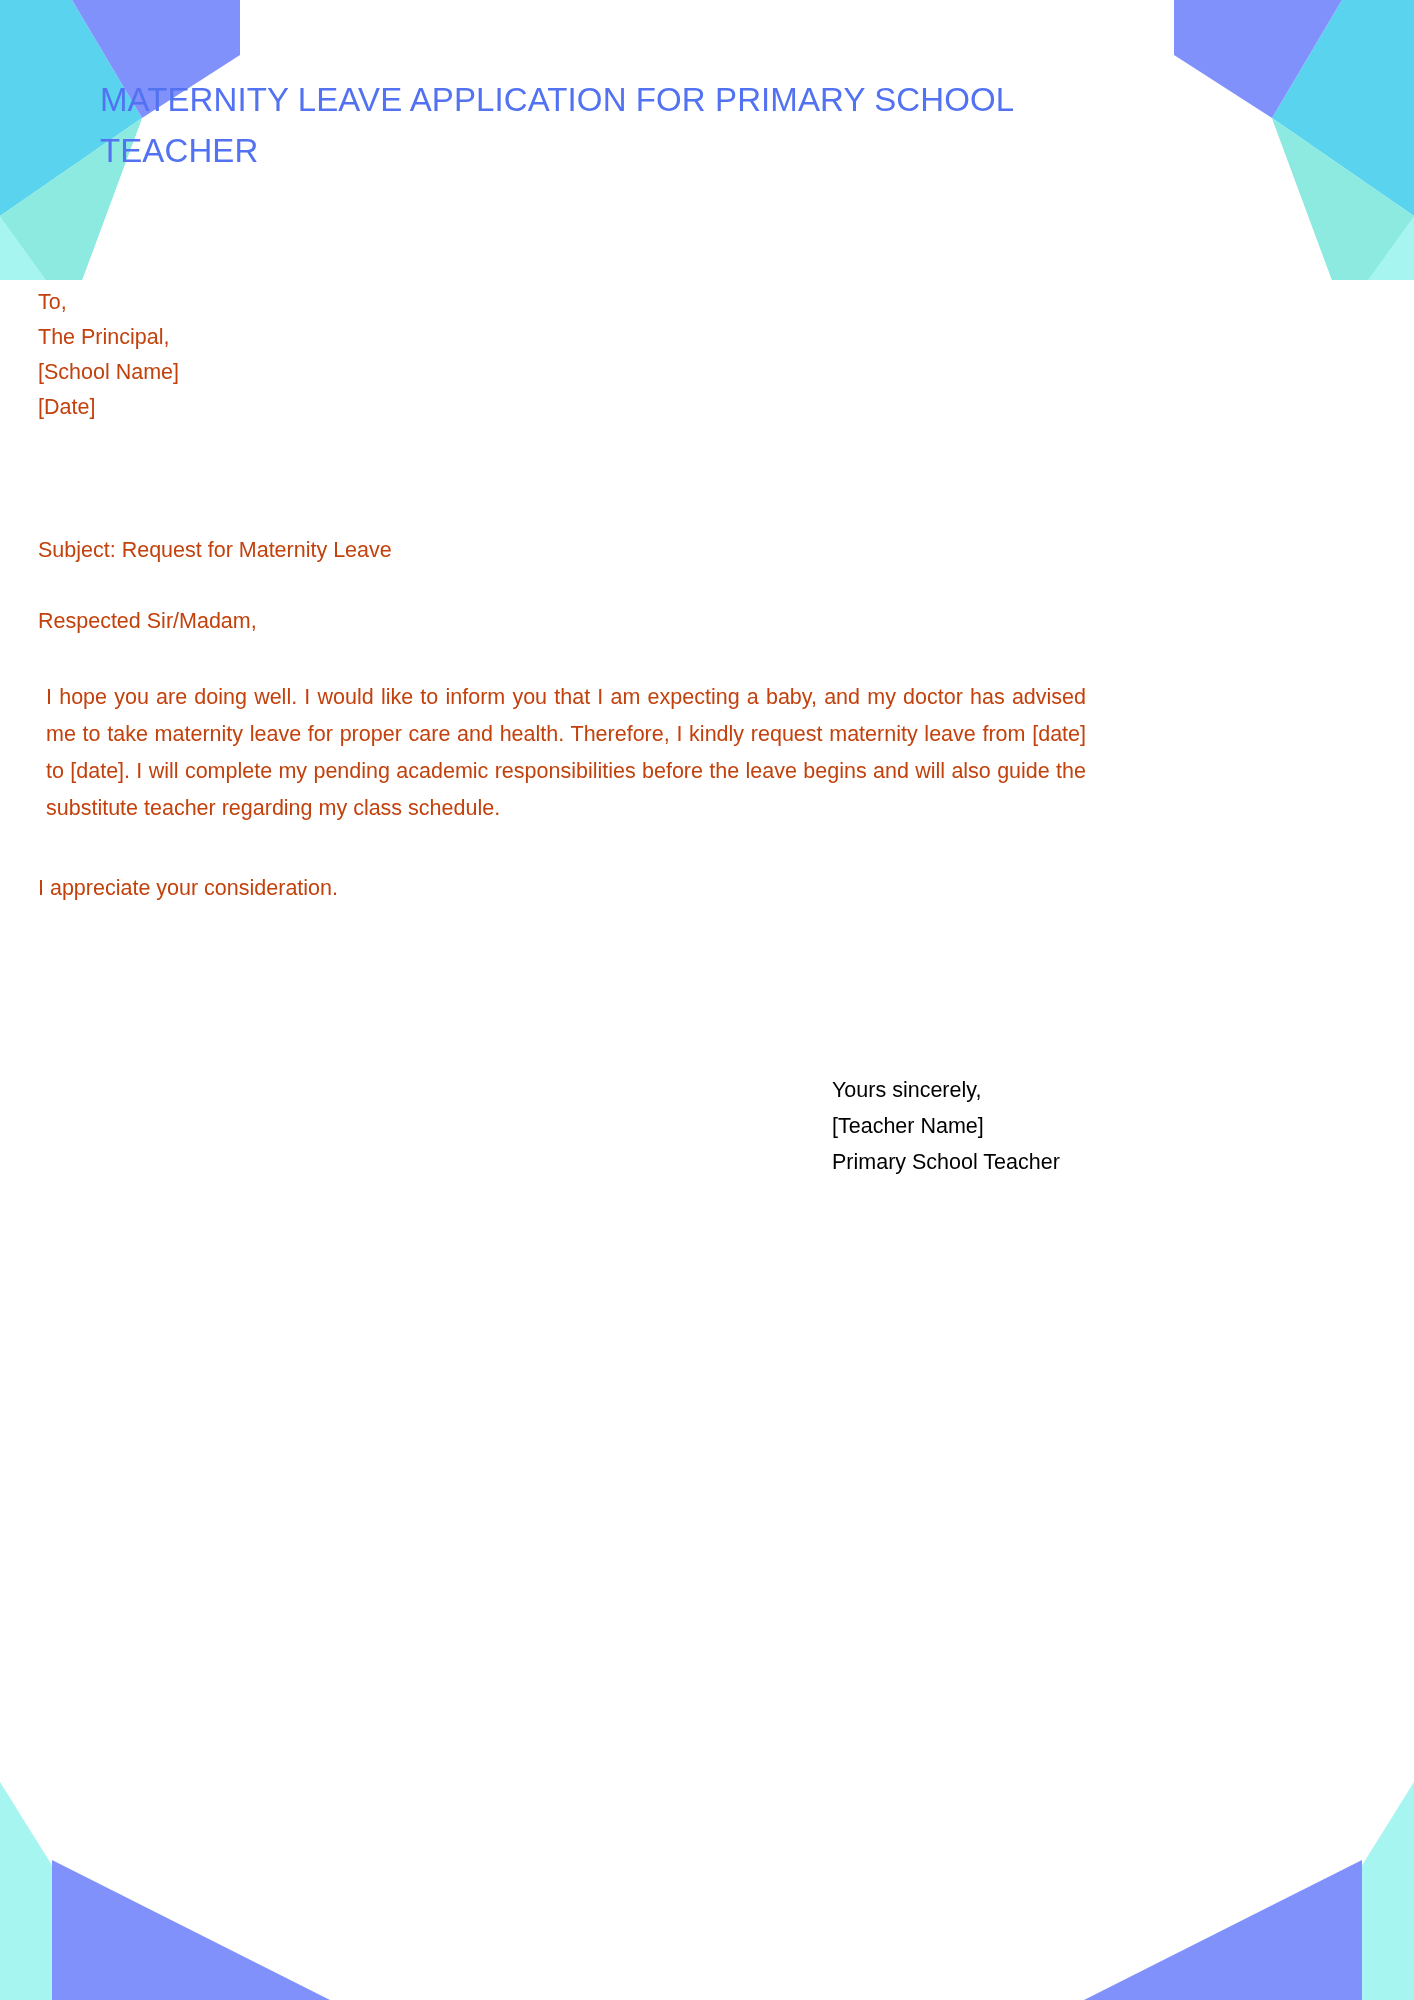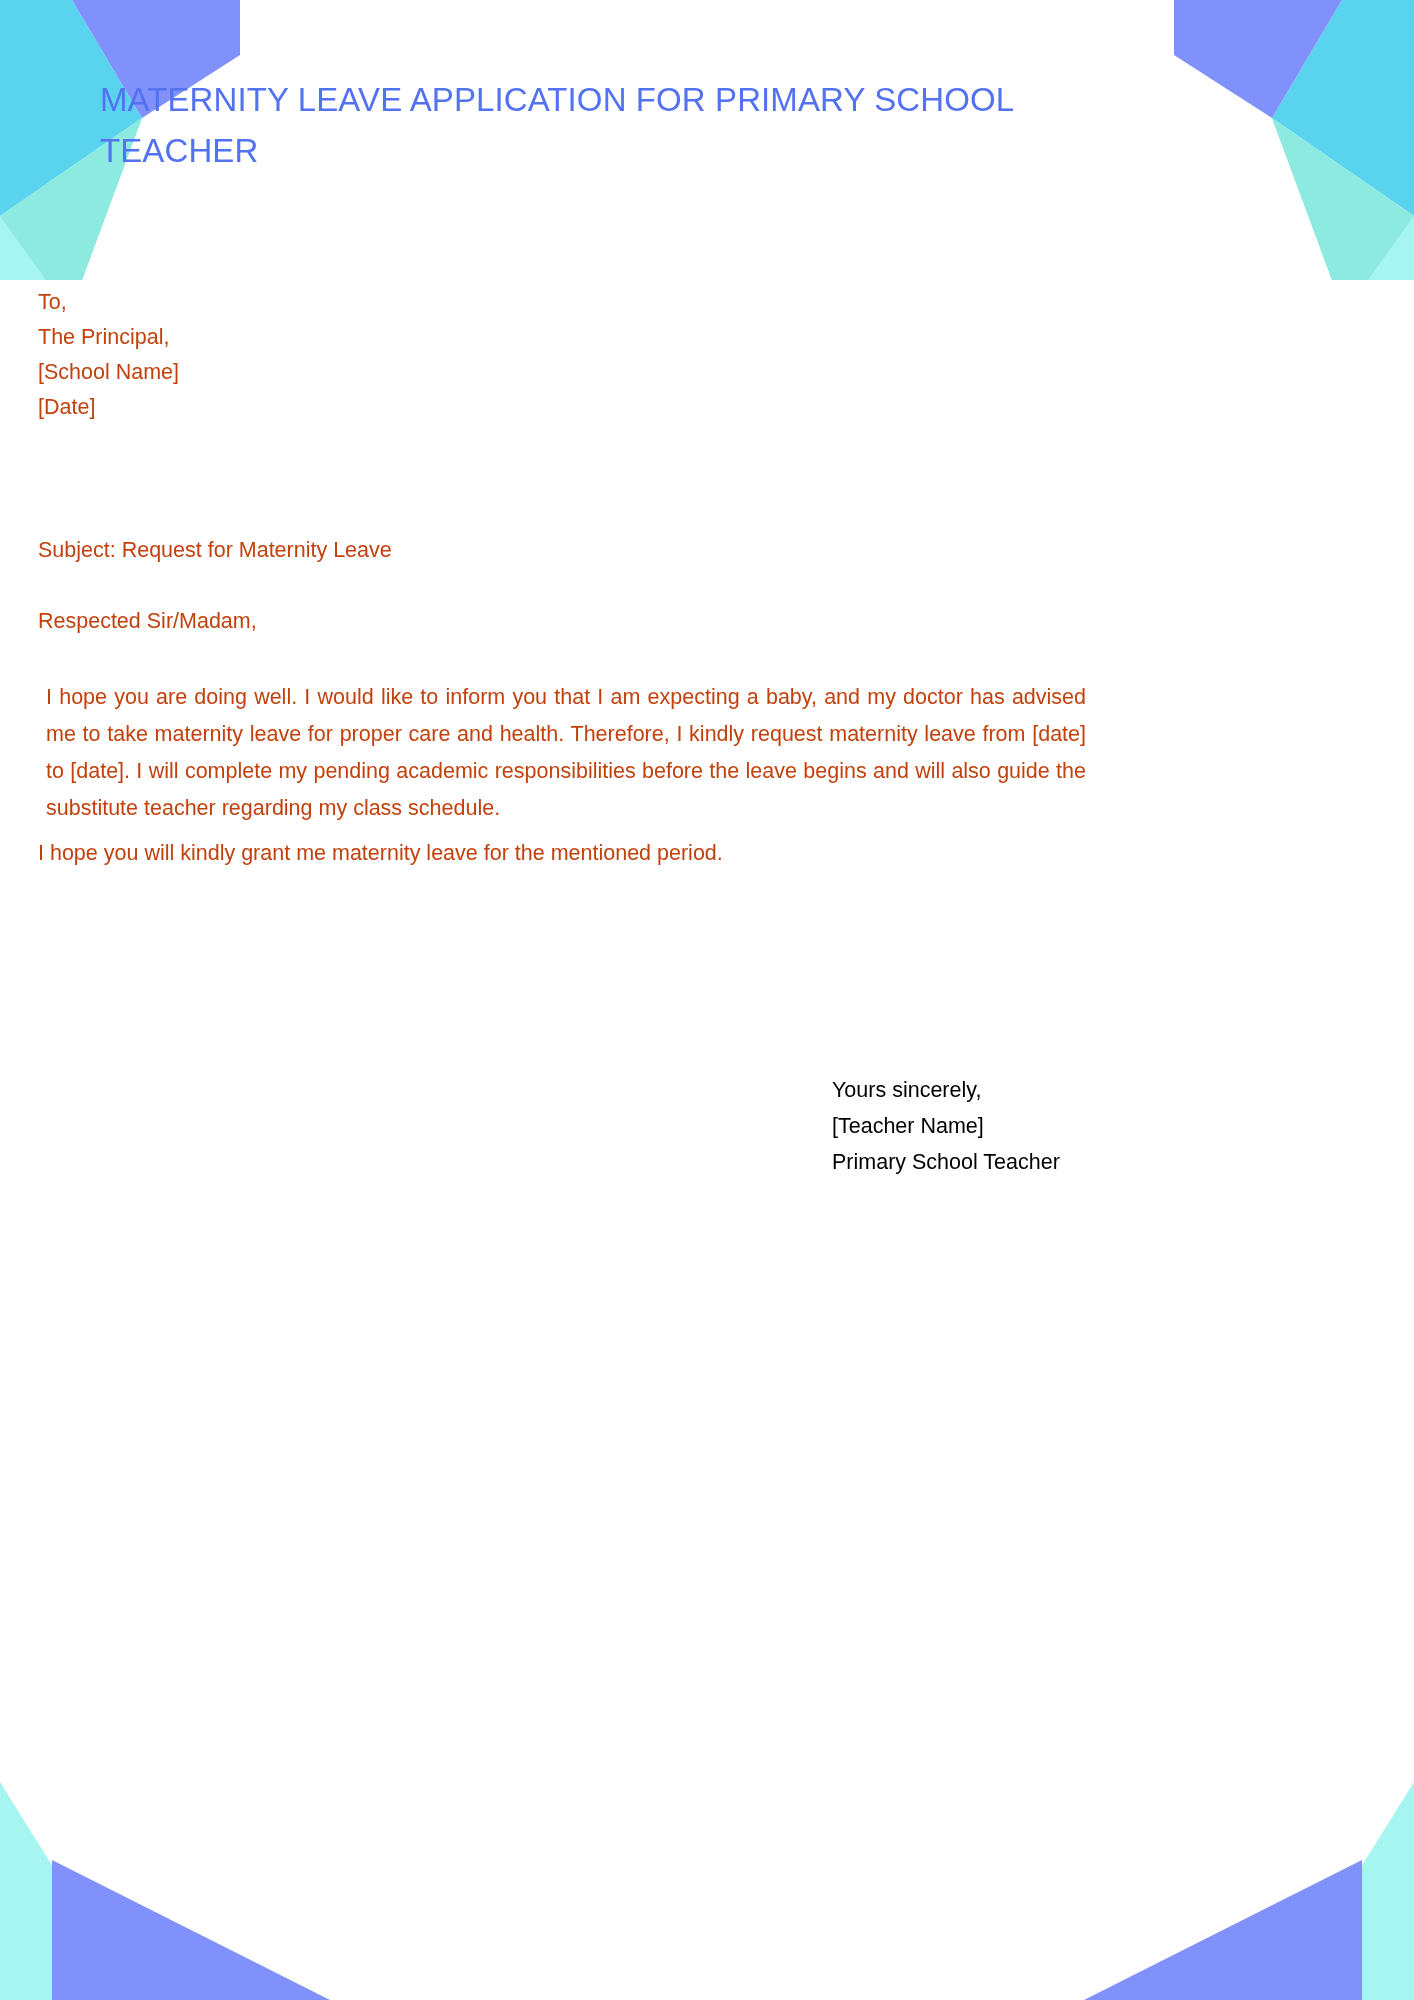--- a/index.html
+++ b/index.html
@@ -150,24 +150,24 @@
 
     <span class="subject-line">Subject: Request for Maternity Leave</span>
 
     <div class="spacer-b"></div>
 
     <span class="salutation">Respected Sir/Madam,</span>
 
     <div class="spacer-c"></div>
 
     <p class="para">I hope you are doing well. I would like to inform you that I am expecting a baby, and my doctor has advised me to take maternity leave for proper care and health. Therefore, I kindly request maternity leave from [date] to [date]. I will complete my pending academic responsibilities before the leave begins and will also guide the substitute teacher regarding my class schedule.</p>
-    <p class="para-tail">I hope you will kindly grant me maternity leave for the mentioned period.</p>
 
     <div class="spacer-d"></div>
 
+    <span class="closing-line">I appreciate your consideration.</span>
 
   </div>
 
   <div class="signature">
     <span class="sig-line">Yours sincerely,</span>
     <span class="sig-line">[Teacher Name]</span>
     <span class="sig-line">Primary School Teacher</span>
   </div>
 
 </div>

